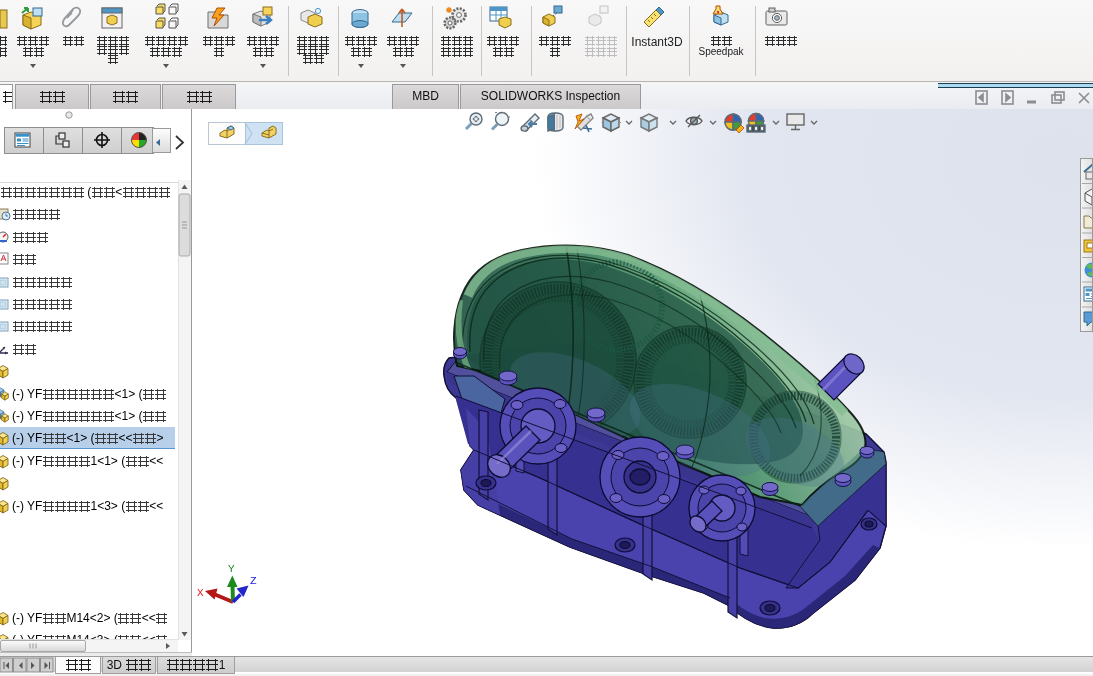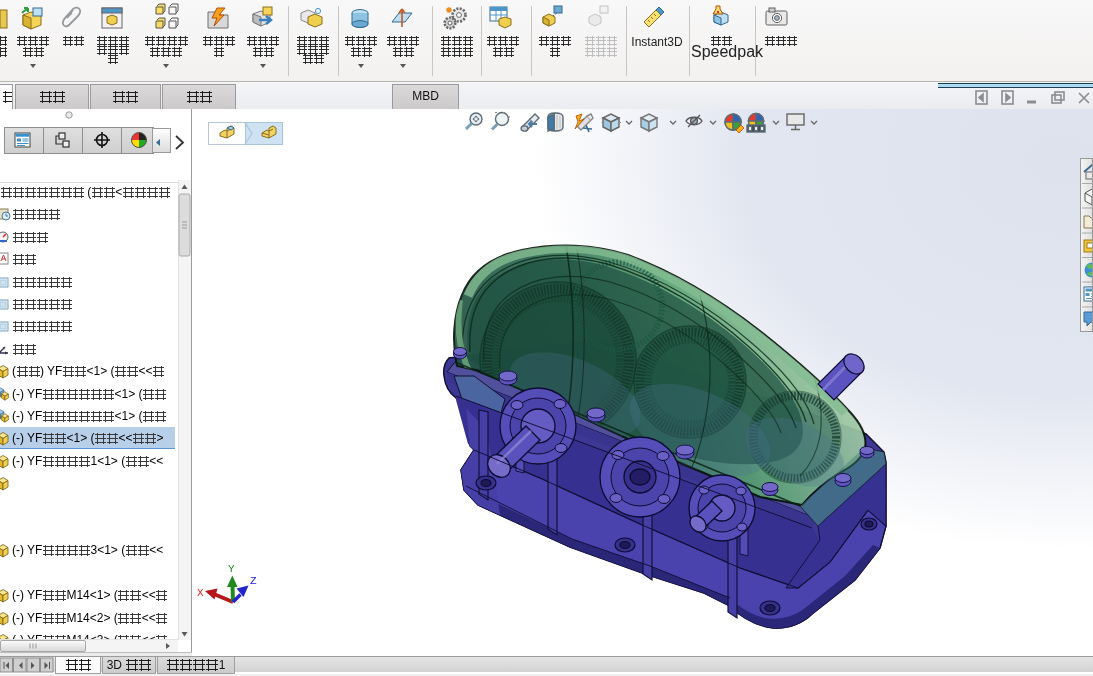--- a/index.html
+++ b/index.html
@@ -202,29 +202,30 @@
 <div class="tl" style="left:437px;top:36px;width:40px"><i class="g"></i><i class="g"></i><i class="g"></i></div>
 <div class="tl" style="left:437px;top:47px;width:40px"><i class="g"></i><i class="g"></i><i class="g"></i></div>
 <div class="tl" style="left:483px;top:36px;width:40px"><i class="g"></i><i class="g"></i><i class="g"></i></div>
 <div class="tl" style="left:483px;top:47px;width:40px"><i class="g"></i><i class="g"></i></div>
 <div class="tl" style="left:535px;top:36px;width:40px"><i class="g"></i><i class="g"></i><i class="g"></i></div>
 <div class="tl" style="left:535px;top:47px;width:40px"><i class="g"></i></div>
 <div class="tl" style="left:581px;top:36px;width:40px"><i class="d"></i><i class="d"></i><i class="d"></i></div>
 <div class="tl" style="left:581px;top:47px;width:40px"><i class="d"></i><i class="d"></i><i class="d"></i></div>
 <div class="tl" style="left:627px;top:37px;width:60px;font-size:12px">Instant3D</div>
 <div class="tl" style="left:709px;top:36px;width:24px"><i class="g"></i><i class="g"></i></div>
-<div class="tl" style="left:691px;top:47px;width:60px;font-size:16px">Speedpak</div>
+<div class="tl" style="left:691px;top:47px;width:60px;font-size:10px">Speedpak</div>
 <div class="tl" style="left:761px;top:36px;width:40px"><i class="g"></i><i class="g"></i><i class="g"></i></div>
 </div>
 <div class="ab" id="tabs">
 <div class="ctab on" style="left:-10px;width:23px;overflow:hidden"><i class="T" style="margin-top:6px;margin-left:12px"></i></div>
 <div class="ctab" style="left:15px;width:74px"><i class="T" style="margin-top:6px"></i><i class="T" style="margin-top:6px"></i></div>
 <div class="ctab" style="left:90px;width:71px"><i class="T" style="margin-top:6px"></i><i class="T" style="margin-top:6px"></i></div>
 <div class="ctab" style="left:162px;width:74px"><i class="T" style="margin-top:6px"></i><i class="T" style="margin-top:6px"></i></div>
 <div class="ctab" style="left:392px;width:67px">MBD</div>
+<div class="ctab" style="left:460px;width:181px">SOLIDWORKS Inspection</div>
 <div class="ab" style="left:938px;top:1px;width:155px;height:5px;background:#a9dcf1;border-top:1px solid #1c3d52;border-bottom:1px solid #1c3d52"></div>
 <svg style="left:965px;top:8px;width:128px;height:16px" viewBox="0 0 128 16" fill="none" stroke="#8a8d91" stroke-width="1.6">
 <rect x="11" y="1" width="11" height="13"></rect>
         <path d="M18 4 L14 7.5 L18 11 Z" fill="#8a8d91"></path>
 <rect x="37" y="1" width="11" height="13"></rect>
         <path d="M41 4 L45 7.5 L41 11 Z" fill="#8a8d91"></path>
 <path d="M62 12 h9" stroke-width="3"></path>
 <rect x="87" y="5" width="9" height="8"></rect>
         <rect x="90" y="2" width="9" height="8"></rect>
 <path d="M114 3 l10 10 M124 3 l-10 10"></path>
@@ -335,21 +336,20 @@
         <svg class="ticon" viewBox="0 0 14 14">
           <path d="M2 2 V11 H11 M2 11 L8 5" stroke="#335" fill="none" stroke-width="1.3"></path>
           <path d="M11 11 l-3 -1.6 v3.2 Z M8 5 l-2.4 .6 l1.6 1.8 Z" fill="#335"></path>
         </svg>
         <span class="tt"><i class="G"></i><i class="G"></i></span>
       </div>
 <div class="trow" style="top:251px">
         <svg class="ticon" viewBox="0 0 14 14">
           <use href="#pc"></use>
         </svg>
-        <span class="tt">(<i class="G"></i><i class="G"></i>) YF<i class="G"></i><i class="G"></i>&lt;1&gt; (<i class="G"></i><i class="G"></i>&lt;&lt;<i class="G"></i></span>
       </div>
 <div class="trow" style="top:274px">
         <svg class="ticon" viewBox="0 0 16 16">
           <use href="#ac"></use>
         </svg>
         <span class="tt">(-) YF<i class="G"></i><i class="G"></i><i class="G"></i><i class="G"></i><i class="G"></i><i class="G"></i>&lt;1&gt; (<i class="G"></i><i class="G"></i></span>
       </div>
 <div class="trow" style="top:296px">
         <svg class="ticon" viewBox="0 0 16 16">
           <use href="#ac"></use>
@@ -366,31 +366,25 @@
         <svg class="ticon" viewBox="0 0 14 14">
           <use href="#pc"></use>
         </svg>
         <span class="tt">(-) YF<i class="G"></i><i class="G"></i><i class="G"></i><i class="G"></i>1&lt;1&gt; (<i class="G"></i><i class="G"></i>&lt;&lt;</span>
       </div>
 <div class="trow" style="top:363px">
         <svg class="ticon" viewBox="0 0 14 14">
           <use href="#pc"></use>
         </svg>
       </div>
-<div class="trow" style="top:430px">
+<div class="trow" style="top:386px">
         <svg class="ticon" viewBox="0 0 14 14">
           <use href="#pc"></use>
         </svg>
-        <span class="tt">(-) YF<i class="G"></i><i class="G"></i><i class="G"></i><i class="G"></i>3&lt;1&gt; (<i class="G"></i><i class="G"></i>&lt;&lt;</span>
-      </div>
-<div class="trow" style="top:475px">
-        <svg class="ticon" viewBox="0 0 14 14">
-          <use href="#pc"></use>
-        </svg>
-        <span class="tt">(-) YF<i class="G"></i><i class="G"></i>M14&lt;1&gt; (<i class="G"></i><i class="G"></i>&lt;&lt;<i class="G"></i></span>
+        <span class="tt">(-) YF<i class="G"></i><i class="G"></i><i class="G"></i><i class="G"></i>1&lt;3&gt; (<i class="G"></i><i class="G"></i>&lt;&lt;</span>
       </div>
 <div class="trow" style="top:498px">
         <svg class="ticon" viewBox="0 0 14 14">
           <use href="#pc"></use>
         </svg>
         <span class="tt">(-) YF<i class="G"></i><i class="G"></i>M14&lt;2&gt; (<i class="G"></i><i class="G"></i>&lt;&lt;<i class="G"></i></span>
       </div>
 <div class="trow" style="top:520px">
         <svg class="ticon" viewBox="0 0 14 14">
           <use href="#pc"></use>

